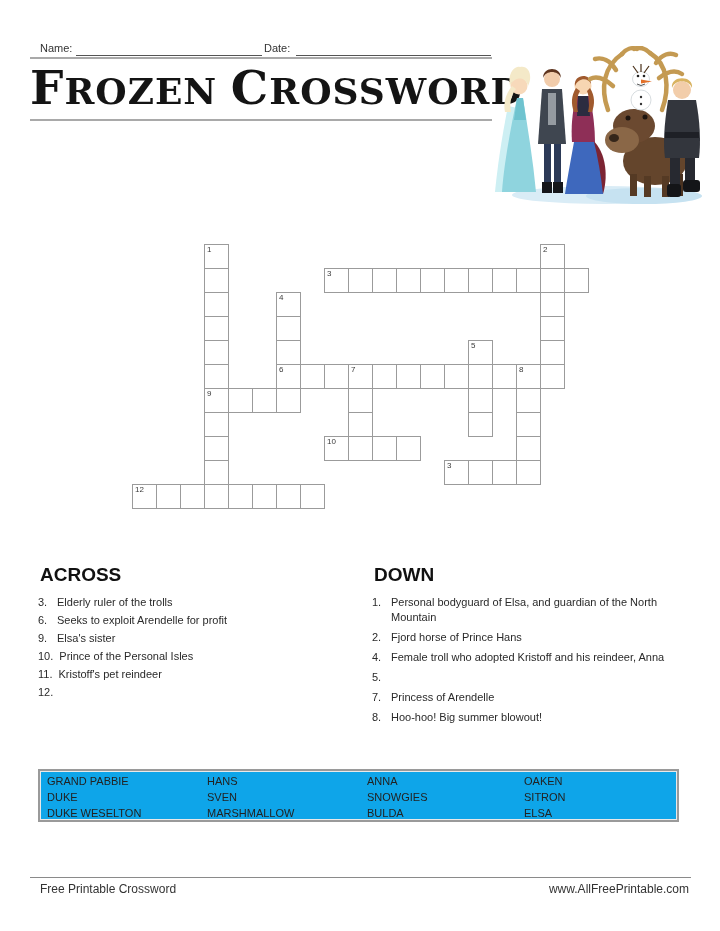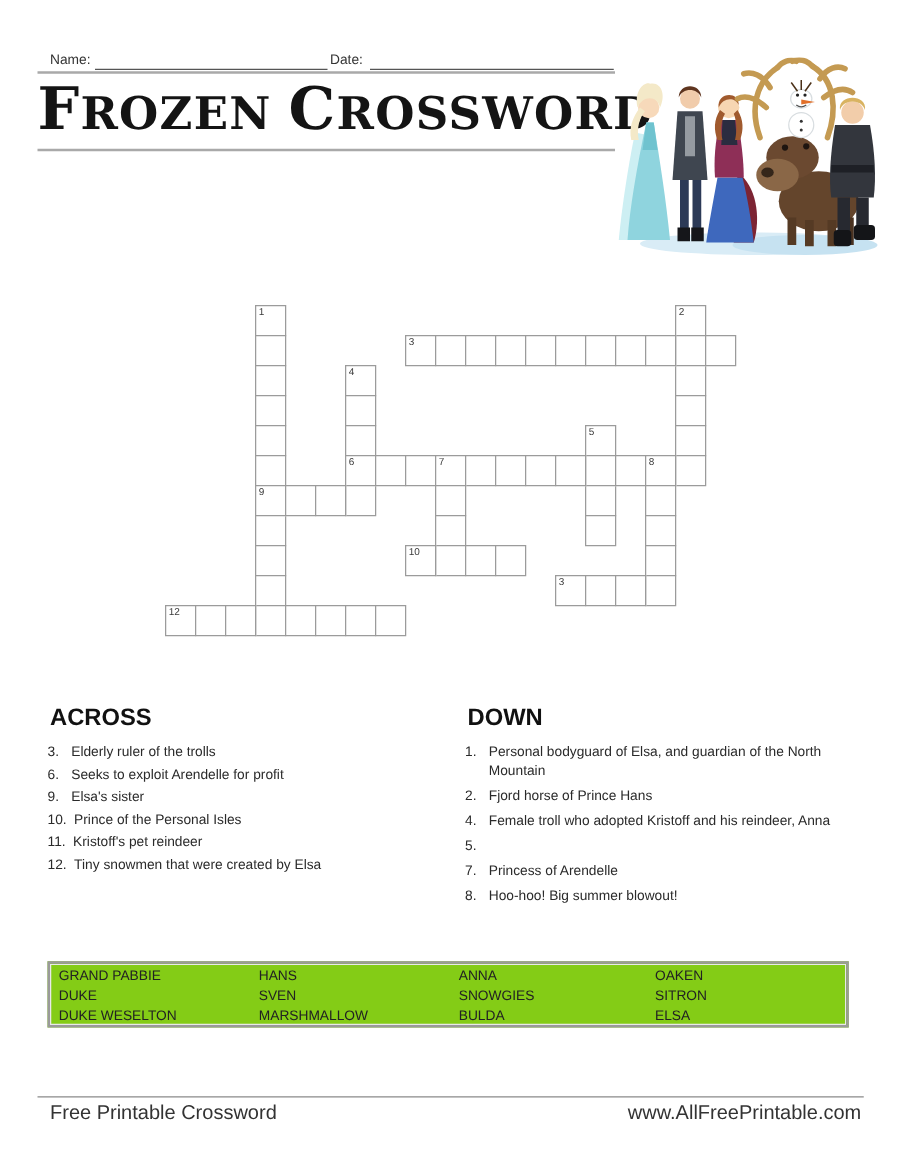--- a/index.html
+++ b/index.html
@@ -33,30 +33,30 @@
   
   .clue-section{width:332px;}
   .section-header{font-size:19px;font-weight:bold;color:#111;margin:0 0 9px 2px;}
   ul.clues{list-style:none;margin:0;padding:0;font-size:11px;color:#2a2a2a;}
   li.clue{display:flex;margin-bottom:5px;line-height:15px;}
   li.clue .cnum{flex:none;margin-right:6px;min-width:13px;}
   .across-list li.clue{margin-bottom:3px;}
 
   
   .word-bank{
-    width:637px;height:47px;border:2px solid #9a9a9a;background:#84cc16;
+    width:637px;height:47px;border:2px solid #9a9a9a;background:#0ea5e9;
     box-shadow:inset 0 0 0 1px #e9e9e9;
     display:grid;grid-template-columns:160px 160px 157px 160px;
     grid-auto-rows:16px;align-content:start;padding-top:2px;
   }
   .word-bank .word{font-size:11px;line-height:16px;padding-left:7px;color:#222;white-space:nowrap;}
 
   
   .footer-rule{border-top:1px solid #8a8a8a;height:0;}
-  .footer-text{font-size:16px;color:#333;text-align:center;}
+  .footer-text{font-size:12px;color:#333;text-align:center;}
 </style>
 </head>
 <body>
 
 <div class="page">
 
   <span class="abs field-label" style="left:40px;top:42px;">Name:</span>
   <div class="abs write-line" style="left:76px;top:42px;width:186px;"></div>
   <span class="abs field-label" style="left:264px;top:42px;">Date:</span>
   <div class="abs write-line" style="left:296px;top:42px;width:195px;"></div>
@@ -264,21 +264,20 @@
         <li class="clue">
           <span class="cnum">10.</span>
           <span class="ctext">Prince of the Personal Isles</span>
         </li>
         <li class="clue">
           <span class="cnum">11.</span>
           <span class="ctext">Kristoff's pet reindeer</span>
         </li>
         <li class="clue">
           <span class="cnum">12.</span>
-          <span class="ctext">Tiny snowmen that were created by Elsa</span>
         </li>
       </ul>
   </div>
 
   <div class="abs clue-section" style="left:372px;top:564px;">
     <div class="section-header">DOWN</div>
     <ul class="clues down-list">
         <li class="clue">
           <span class="cnum">1.</span>
           <span class="ctext">Personal bodyguard of Elsa, and guardian of the North Mountain</span>

